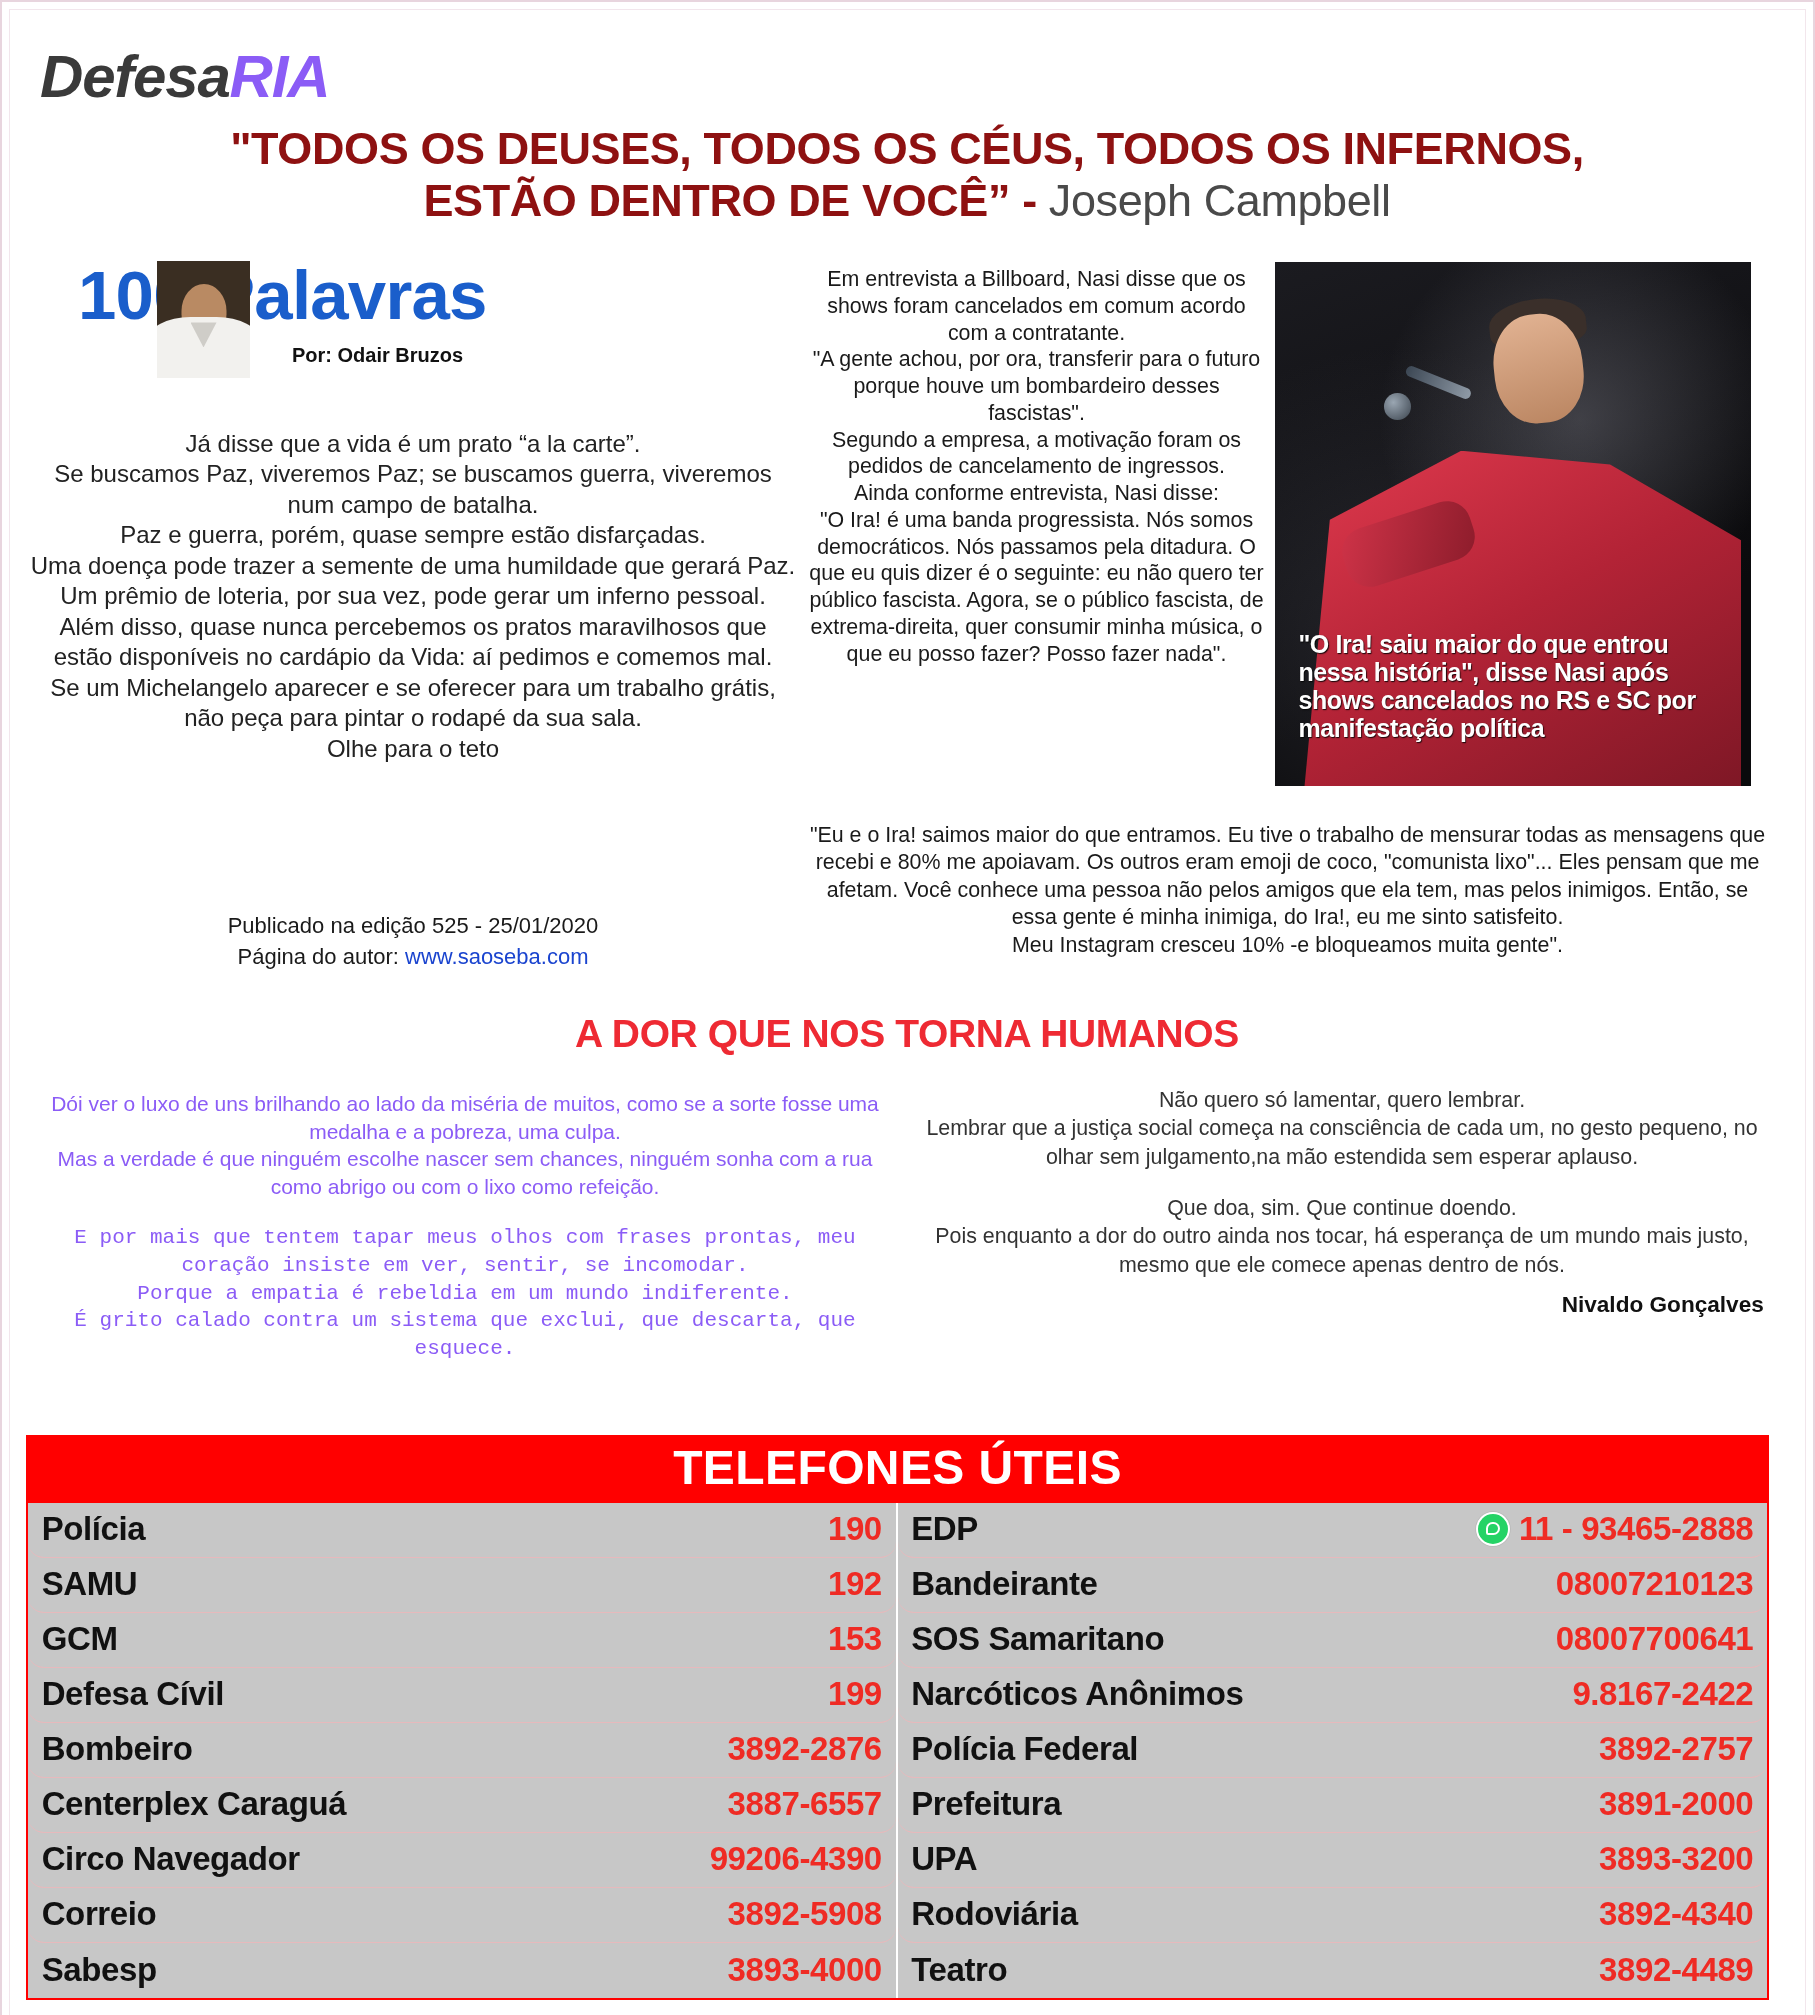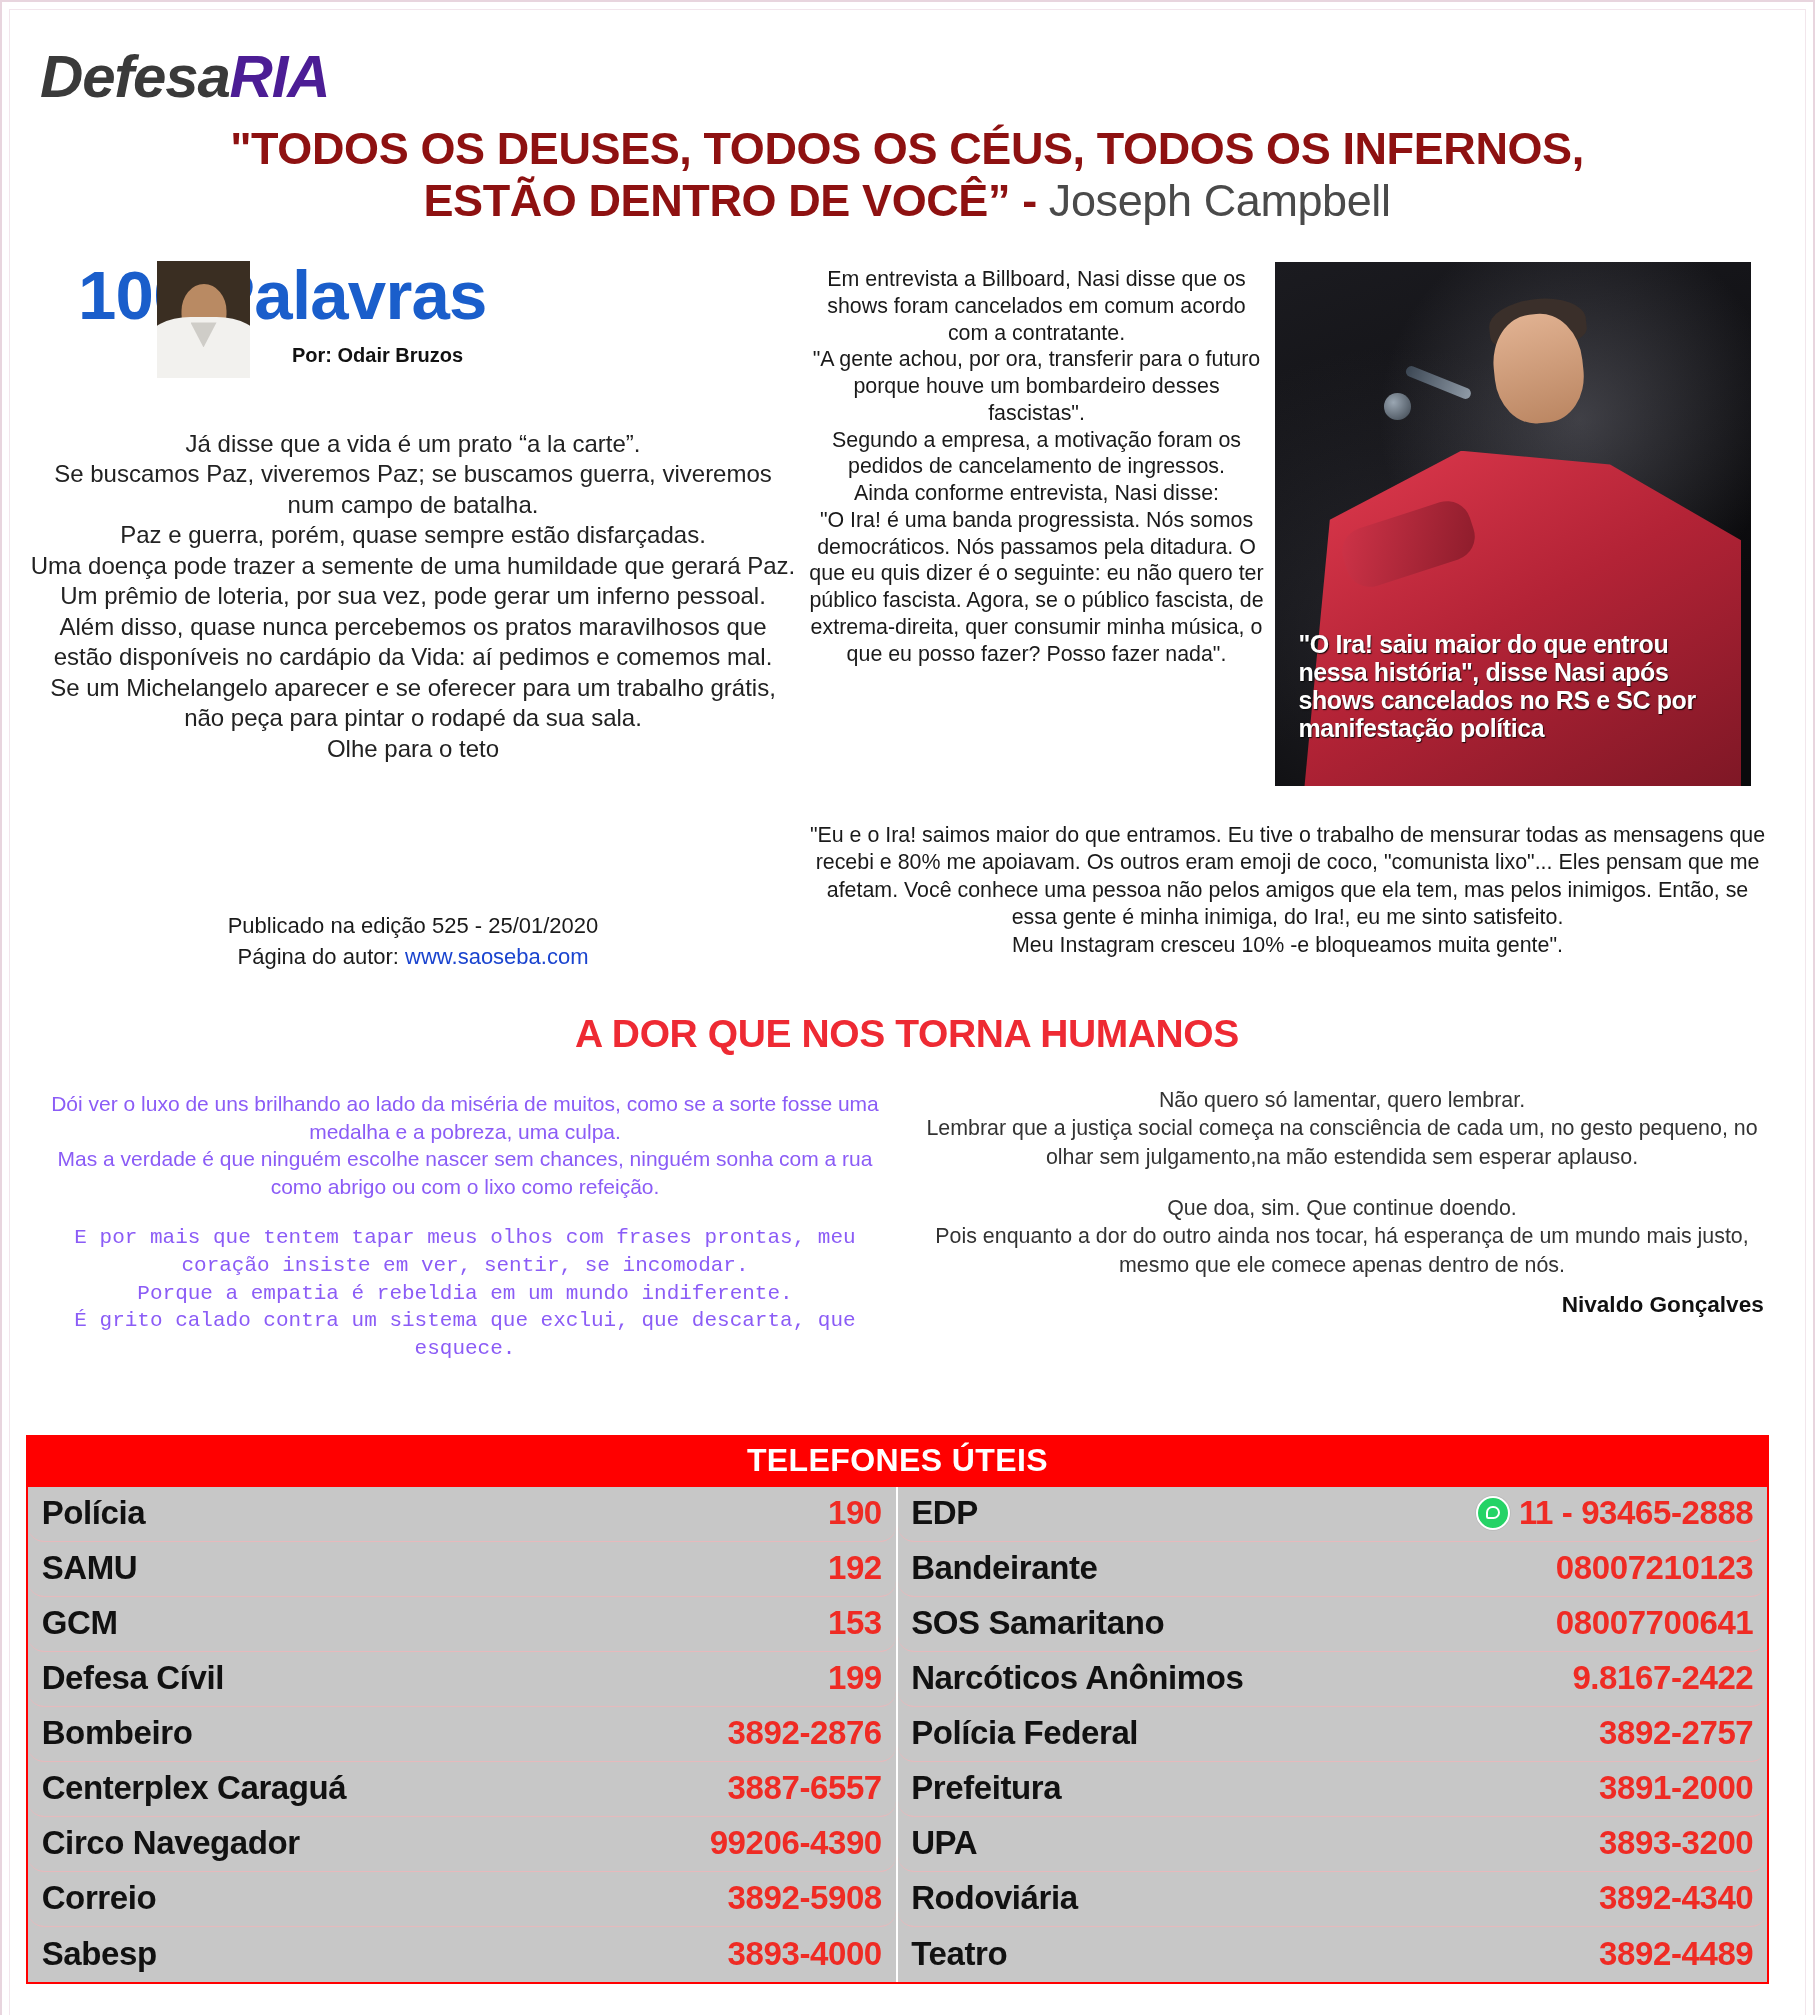--- a/index.html
+++ b/index.html
@@ -31,21 +31,21 @@
     position: absolute;
     left: 38px;
     top: 40px;
     font-style: italic;
     font-weight: bold;
     font-size: 60px;
     letter-spacing: -1.2px;
     white-space: nowrap;
   }
   .masthead .filosof { color: #3a3a3a; }
-  .masthead .ria { color: #4c1d95; }
+  .masthead .ria { color: #8b5cf6; }
 
   
   .headline {
     position: absolute;
     left: 73px;
     top: 121px;
     width: 1664px;
     text-align: center;
     color: #8e1111;
     font-weight: bold;
@@ -306,21 +306,21 @@
     width: 1743px;
     background: #c7c7c7;
     border: 2px solid #ff0000;
     box-sizing: border-box;
   }
   .phones-header {
     background: #ff0000;
     color: #ffffff;
     text-align: center;
     font-weight: bold;
-    font-size: 32px;
+    font-size: 48px;
     letter-spacing: 0.4px;
     padding: 7.3px 0 10.5px 0;
     line-height: 1.0;
   }
   .phones-body {
     display: flex;
     background: #c7c7c7;
   }
   .phones-col {
     flex: 1 1 50%;

